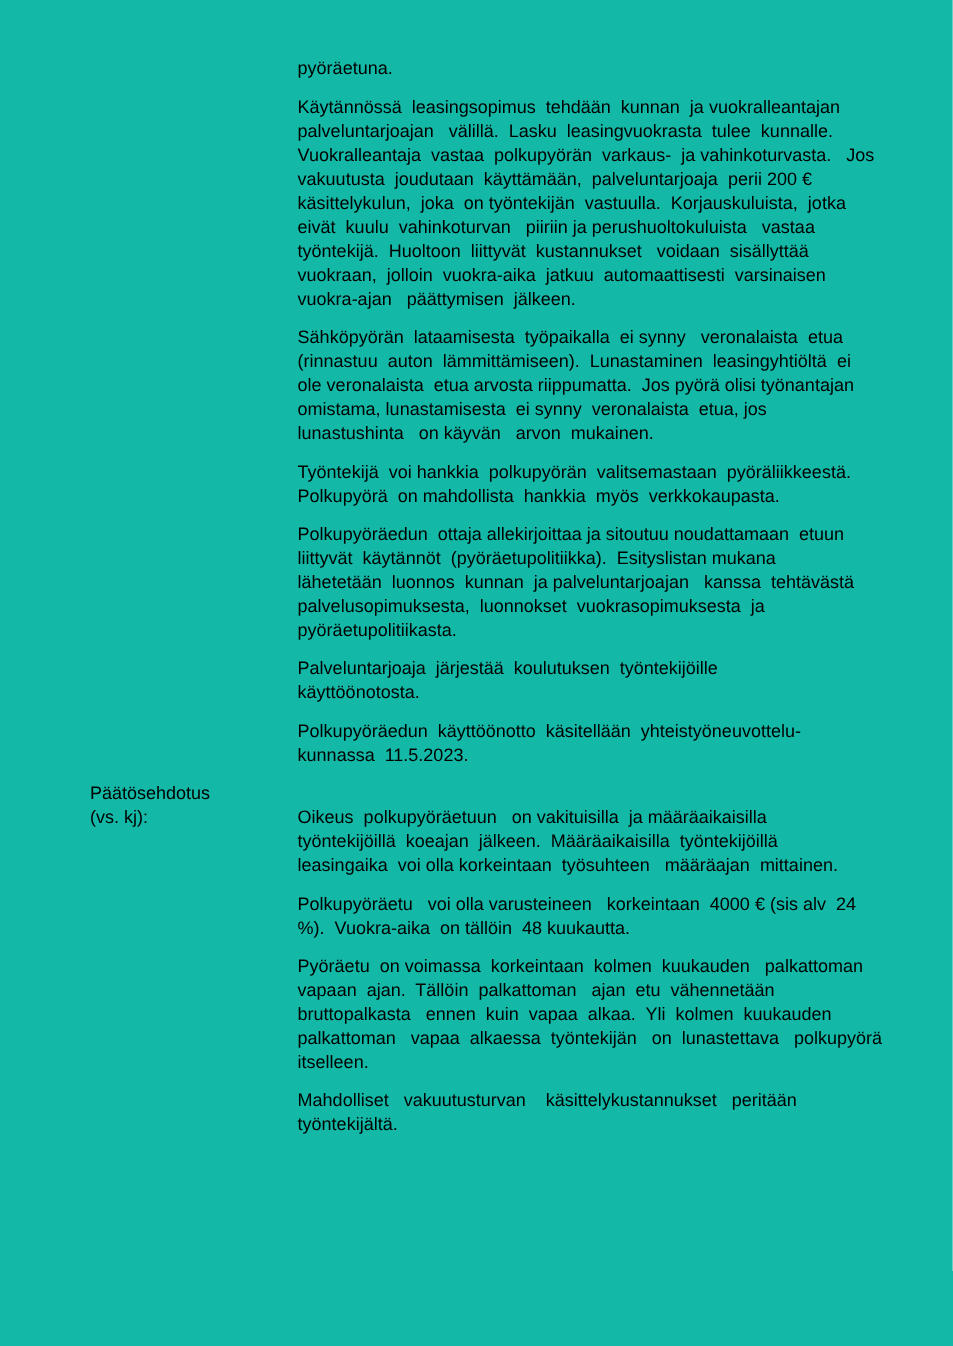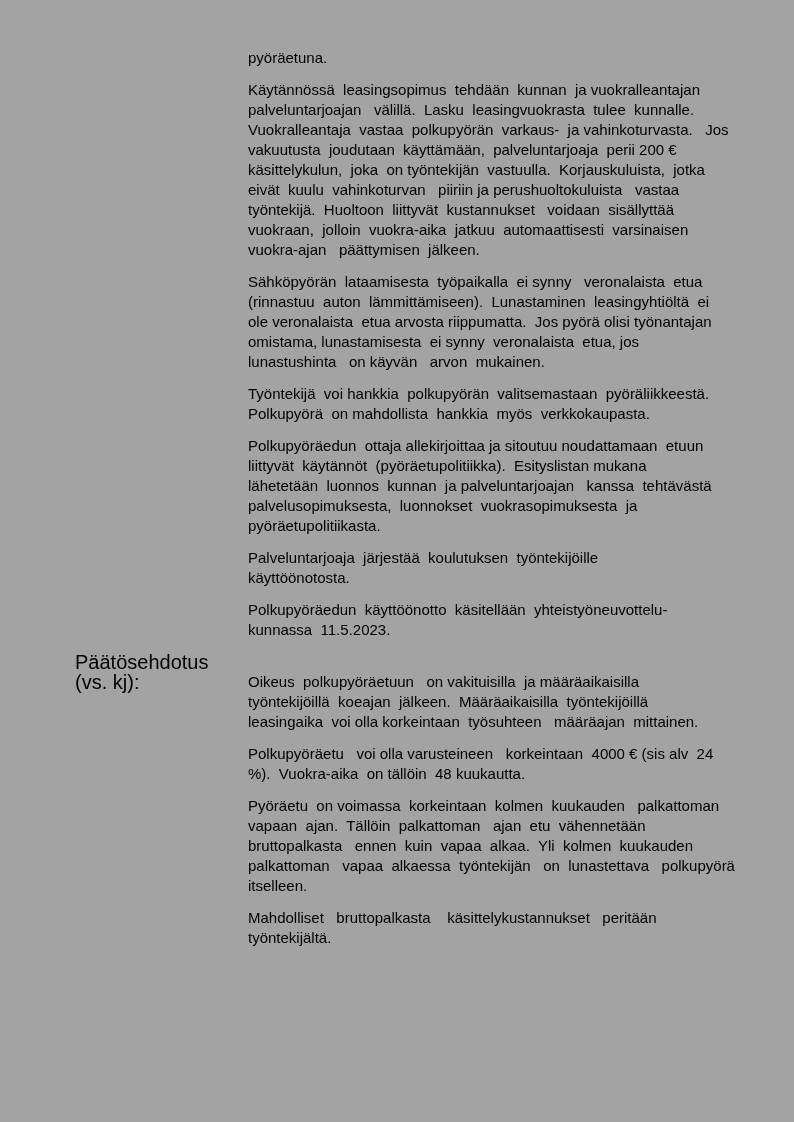--- a/index.html
+++ b/index.html
@@ -1,20 +1,20 @@
 <!DOCTYPE html>
 <html><head>
 <meta charset="utf-8">
 <style>
   html, body { margin: 0; padding: 0; background: #ffffff; }
   .page {
     position: relative;
     width: 794px;
     height: 1122px;
-    background: #a3a3a3;
+    background: #14b8a6;
     overflow: hidden;
     font-family: "Liberation Sans", "DejaVu Sans", sans-serif;
     color: #000000;
   }
   .content {
     position: absolute;
     left: 248px;
     top: 48px;
     width: 510px;
   }
@@ -26,21 +26,21 @@
     color: #000000;
   }
   .decision-section {
     position: relative;
   }
   .decision-label {
     position: absolute;
     left: -173px;
     top: 0;
     white-space: pre;
-    font-size: 20px;
+    font-size: 15px;
     line-height: 20px;
     color: #000000;
   }
   .decision-body {
     padding-top: 20px;
   }
 </style>
 </head>
 <body>
 
@@ -81,19 +81,19 @@
         <div class="para">Oikeus  polkupyöräetuun   on vakituisilla  ja määräaikaisilla
 työntekijöillä  koeajan  jälkeen.  Määräaikaisilla  työntekijöillä
 leasingaika  voi olla korkeintaan  työsuhteen   määräajan  mittainen.</div>
         <div class="para">Polkupyöräetu   voi olla varusteineen   korkeintaan  4000 € (sis alv  24
 %).  Vuokra-aika  on tällöin  48 kuukautta.</div>
         <div class="para">Pyöräetu  on voimassa  korkeintaan  kolmen  kuukauden   palkattoman
 vapaan  ajan.  Tällöin  palkattoman   ajan  etu  vähennetään
 bruttopalkasta   ennen  kuin  vapaa  alkaa.  Yli  kolmen  kuukauden
 palkattoman   vapaa  alkaessa  työntekijän   on  lunastettava   polkupyörä
 itselleen.</div>
-        <div class="para">Mahdolliset   bruttopalkasta    käsittelykustannukset   peritään
+        <div class="para">Mahdolliset   vakuutusturvan    käsittelykustannukset   peritään
 työntekijältä.</div>
       </div>
     </div>
 
   </div>
 </div>
 
 </body></html>

